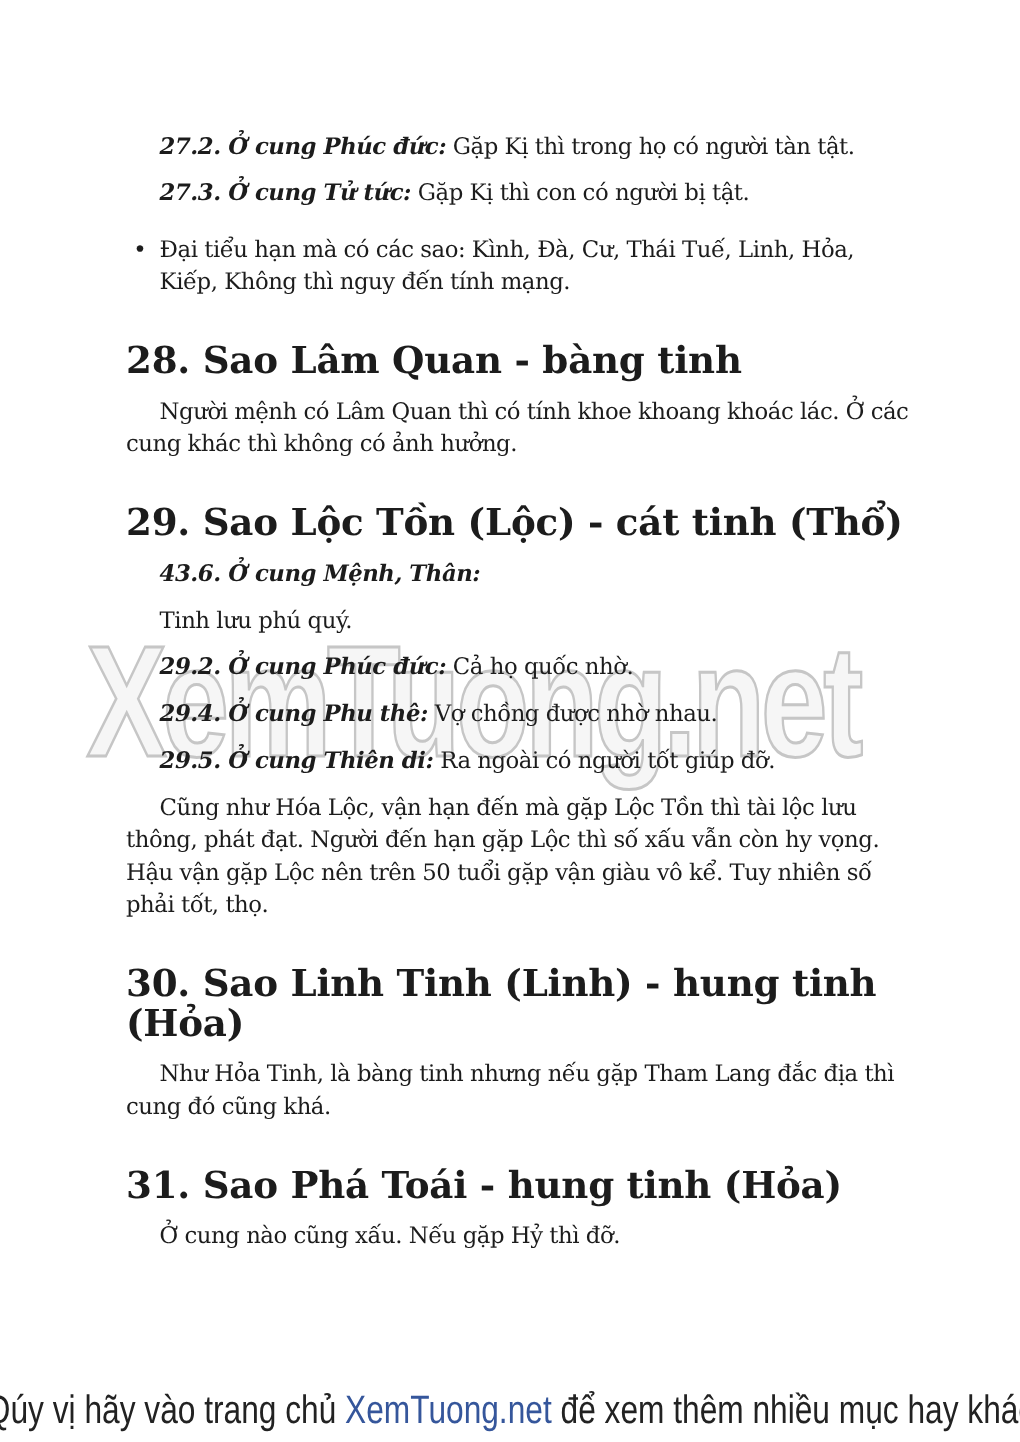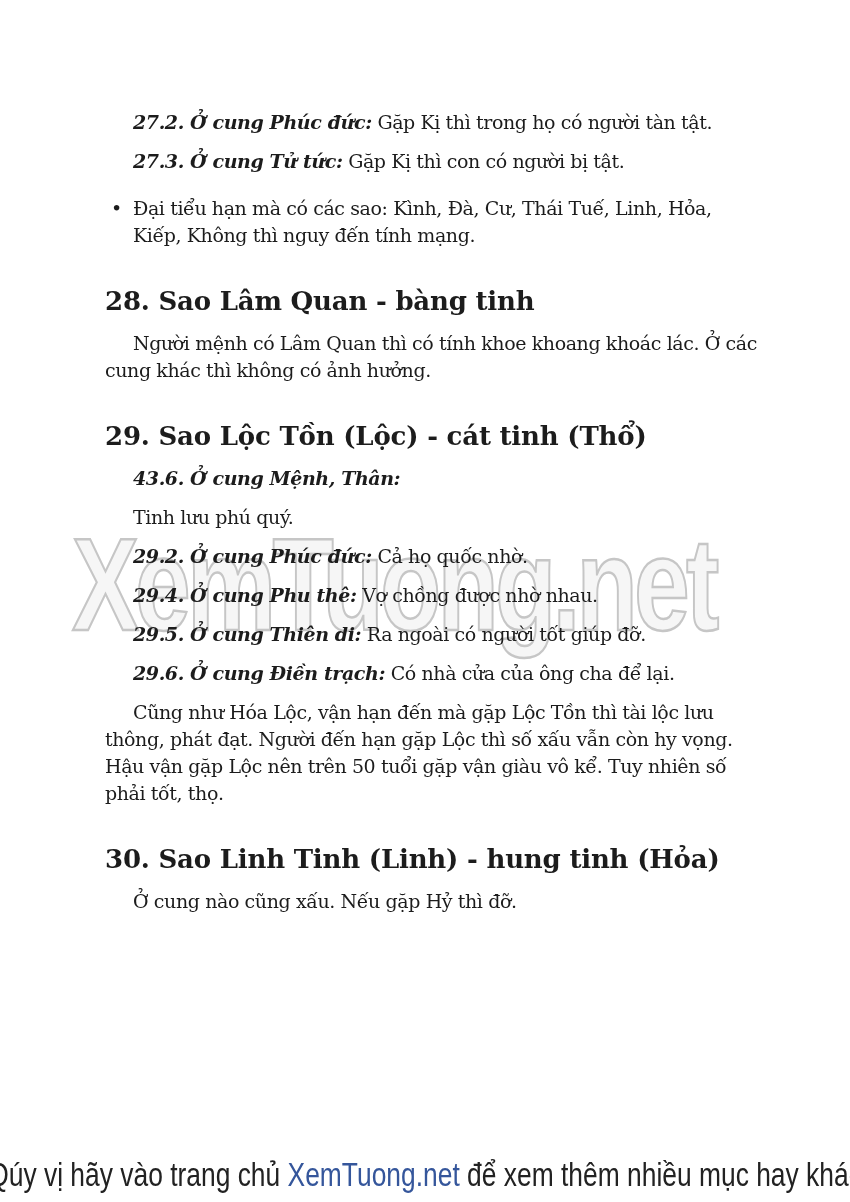--- a/index.html
+++ b/index.html
@@ -39,21 +39,21 @@
     line-height:27px;
     letter-spacing:-0.4px;
     margin:12px 0 8px 0;
     text-indent:28px;
   }
   .subhead {
     font-weight:bold;
     font-style:italic;
   }
   .heading {
-    font-size:26px;
+    font-size:31px;
     font-weight:bold;
     line-height:33px;
     margin:36px 0 10px 0;
     letter-spacing:-0.2px;
   }
   .bullet-item {
     display:flex;
     margin:20px 0 8px 6px;
     font-size:19px;
     line-height:27px;
@@ -101,23 +101,24 @@
         <span class="bullet-text">Đại tiểu hạn mà có các sao: Kình, Đà, Cư, Thái Tuế, Linh, Hỏa, Kiếp, Không thì nguy đến tính mạng.</span>
       </div>
       <h2 class="heading">28. Sao Lâm Quan - bàng tinh</h2>
       <p class="para">Người mệnh có Lâm Quan thì có tính khoe khoang khoác lác. Ở các cung khác thì không có ảnh hưởng.</p>
       <h2 class="heading">29. Sao Lộc Tồn (Lộc) - cát tinh (Thổ)</h2>
       <p class="para"><span class="subhead">43.6. Ở cung Mệnh, Thân:</span></p>
       <p class="para">Tinh lưu phú quý.</p>
       <p class="para"><span class="subhead">29.2. Ở cung Phúc đức:</span><span> Cả họ quốc nhờ.</span></p>
       <p class="para"><span class="subhead">29.4. Ở cung Phu thê:</span><span> Vợ chồng được nhờ nhau.</span></p>
       <p class="para"><span class="subhead">29.5. Ở cung Thiên di:</span><span> Ra ngoài có người tốt giúp đỡ.</span></p>
-      <p class="para"><span class="subhead">29.6. Ở cung Điền trạch:</span><span> Có nhà cửa của ông cha để lại.</span></p>
       <p class="para">Cũng như Hóa Lộc, vận hạn đến mà gặp Lộc Tồn thì tài lộc lưu thông, phát đạt. Người đến hạn gặp Lộc thì số xấu vẫn còn hy vọng. Hậu vận gặp Lộc nên trên 50 tuổi gặp vận giàu vô kể. Tuy nhiên số phải tốt, thọ.</p>
       <h2 class="heading">30. Sao Linh Tinh (Linh) - hung tinh (Hỏa)</h2>
+      <p class="para">Như Hỏa Tinh, là bàng tinh nhưng nếu gặp Tham Lang đắc địa thì cung đó cũng khá.</p>
+      <h2 class="heading">31. Sao Phá Toái - hung tinh (Hỏa)</h2>
       <p class="para">Ở cung nào cũng xấu. Nếu gặp Hỷ thì đỡ.</p>
     </div>
 
   <div class="footer">
     <div class="footer-inner" style="color: rgb(34, 34, 34);">
       <span>Qúy vị hãy vào trang chủ </span><a class="footer-link" style="color: rgb(53, 86, 155);">XemTuong.net</a><span> để xem thêm nhiều mục hay khác</span>
     </div>
   </div>
 
 </div>

